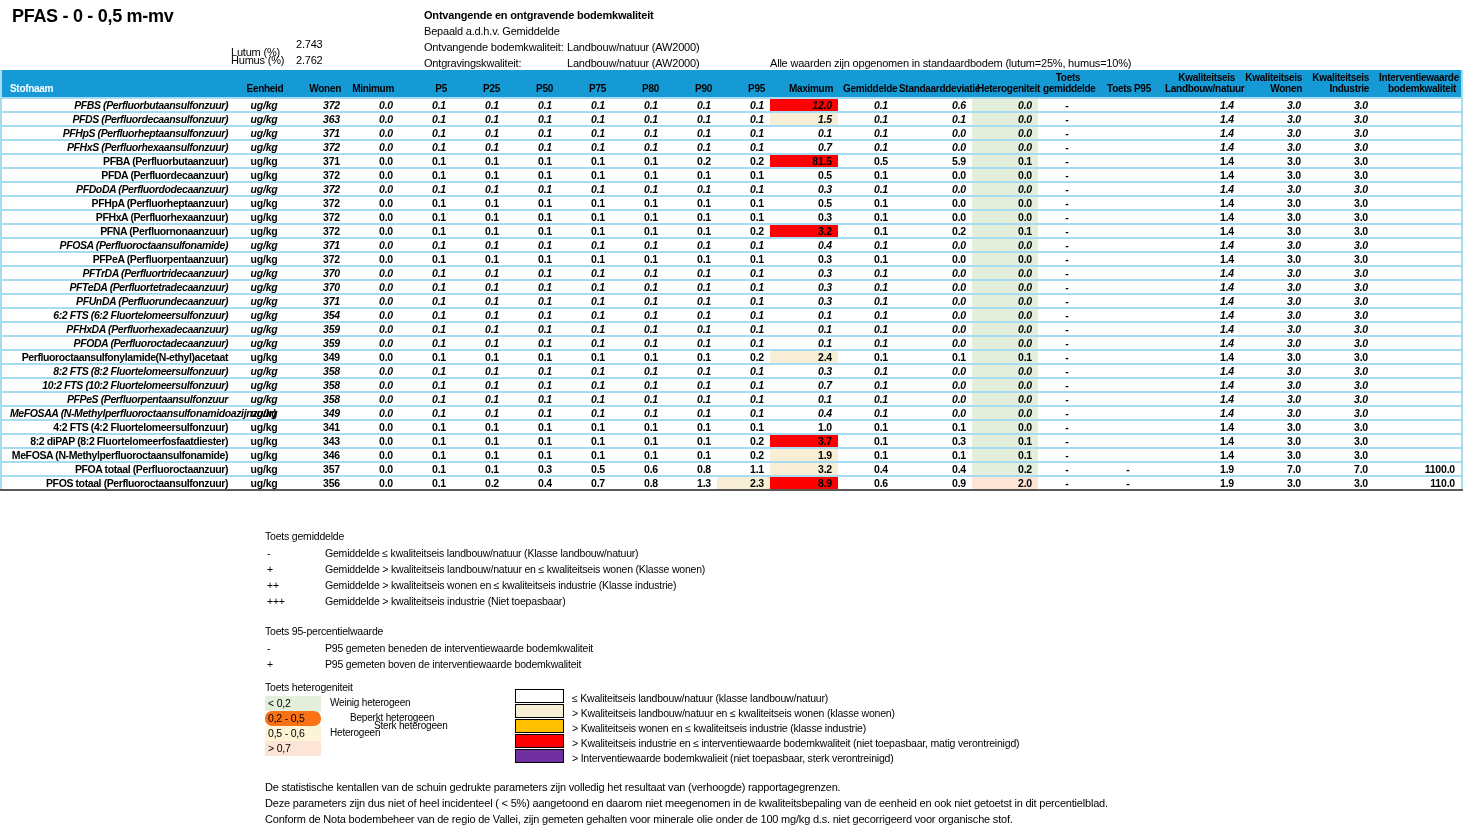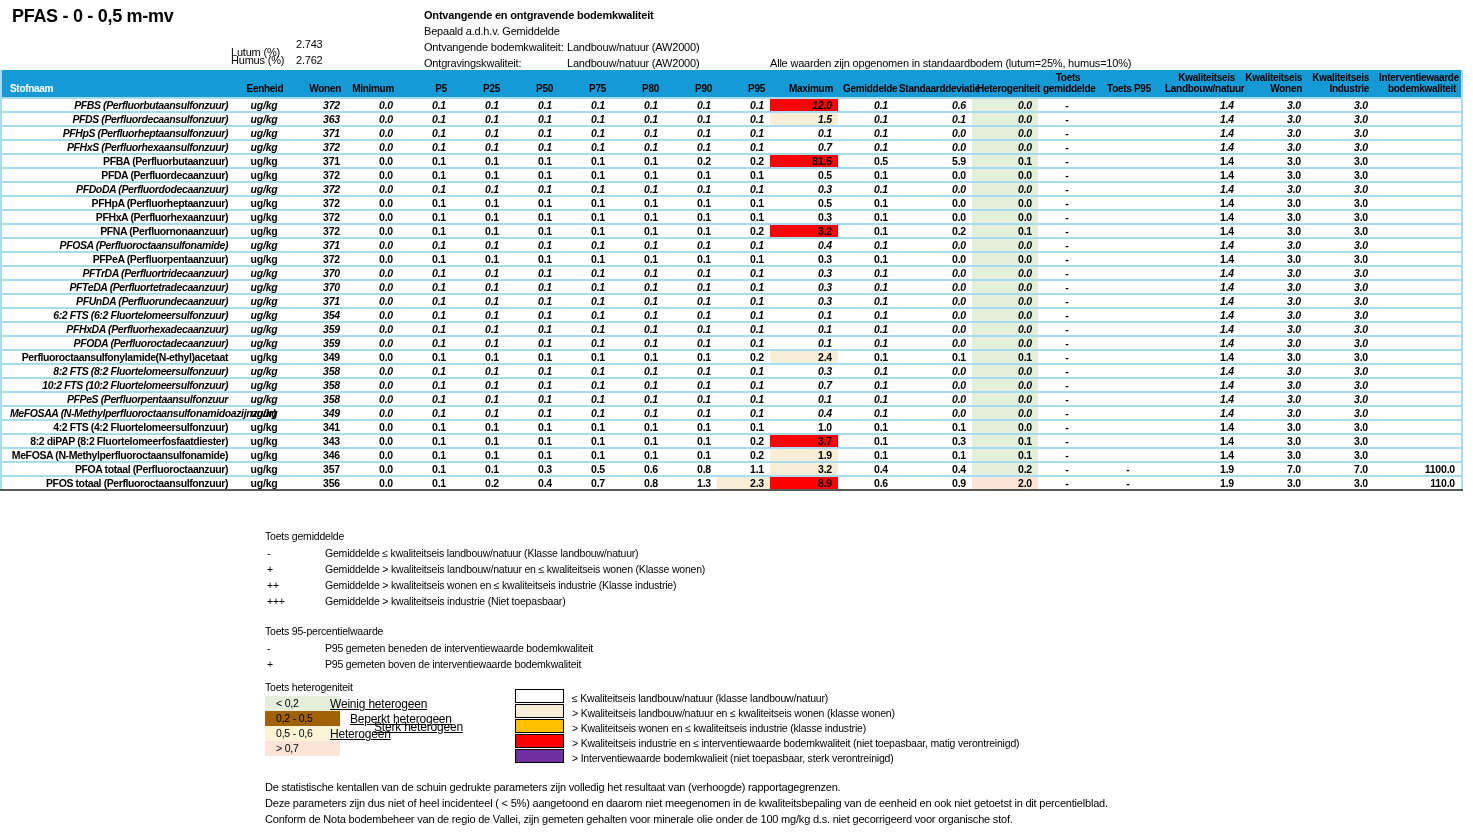--- a/index.html
+++ b/index.html
@@ -41,22 +41,22 @@
   #tbl tr.it td { font-style:italic; }
   .bg-red   { background:var(--red); }
   .bg-cream { background:var(--cream); }
   .bg-green { background:var(--het_green); }
   .bg-pink  { background:var(--het_pink); }
 
   
   .leg-title { font-size:10.5px; }
   .leg-sym  { position:absolute; left:267px; width:50px; font-size:10.5px; }
   .leg-txt  { position:absolute; left:325px; font-size:10.5px; }
-  .het-box  { position:absolute; left:265px; width:75px; height:15px; font-size:10.5px; padding:1px 0 0 11px; }
-  .het-lbl  { position:absolute; left:330px; font-size:12px;text-decoration:underline; }
+  .het-box  { position:absolute; left:265px; width:56px; height:15px; font-size:10.5px; padding:1px 0 0 3px; }
+  .het-lbl  { position:absolute; left:330px; font-size:10px; }
   .q-swatch { position:absolute; left:515px; width:49px; height:14px; border:1.3px solid #000; }
   .q-lbl    { position:absolute; left:572px; font-size:10.5px;text-align:right; }
   .footnote { position:absolute; left:265px; font-size:11px; }
 </style>
 </head>
 <body>
 
 <div id="title" class="abs">PFAS - 0 - 0,5 m-mv</div>
 
 <div class="abs" style="left:231px; top:46px; width:68px; text-align:left;">Lutum (%)</div>
@@ -786,21 +786,21 @@
 
 <div class="abs leg-title" style="left:265px; top:625px;">Toets 95-percentielwaarde</div>
 <div class="leg-sym" style="top:642px;">-</div>
 <div class="leg-txt" style="top:642px;">P95 gemeten beneden de interventiewaarde bodemkwaliteit</div>
 <div class="leg-sym" style="top:658px;">+</div>
 <div class="leg-txt" style="top:658px;">P95 gemeten boven de interventiewaarde bodemkwaliteit</div>
 
 <div class="abs leg-title" style="left:265px; top:681px;">Toets heterogeniteit</div>
 <div class="het-box" style="top: 696px; background: rgb(227, 239, 219);">&lt; 0,2</div>
 <div class="het-lbl" style="top:697px;">Weinig heterogeen</div>
-<div class="het-box" style="top: 711px; background: #a16207;">0,2 - 0,5</div>
+<div class="het-box" style="top: 711px; background: #f97316; border-radius: 7px;">0,2 - 0,5</div>
 <div class="het-lbl" style="top:712px;margin-left:20px;">Beperkt heterogeen</div>
 <div class="het-box" style="top: 726px; background: rgb(253, 243, 213);">0,5 - 0,6</div>
 <div class="het-lbl" style="top:727px;">Heterogeen</div>
 <div class="het-box" style="top: 741px; background: rgb(252, 228, 214);">&gt; 0,7</div>
 <div class="het-lbl" style="top:720px;margin-left:44px;">Sterk heterogeen</div>
 
 <div class="q-swatch" style="top: 689px; background: rgb(255, 255, 255);"></div>
 <div class="q-lbl" style="top:692px;">≤ Kwaliteitseis landbouw/natuur (klasse landbouw/natuur)</div>
 <div class="q-swatch" style="top: 704px; background: rgb(247, 238, 213);"></div>
 <div class="q-lbl" style="top:707px;">&gt; Kwaliteitseis landbouw/natuur en ≤ kwaliteitseis wonen (klasse wonen)</div>

